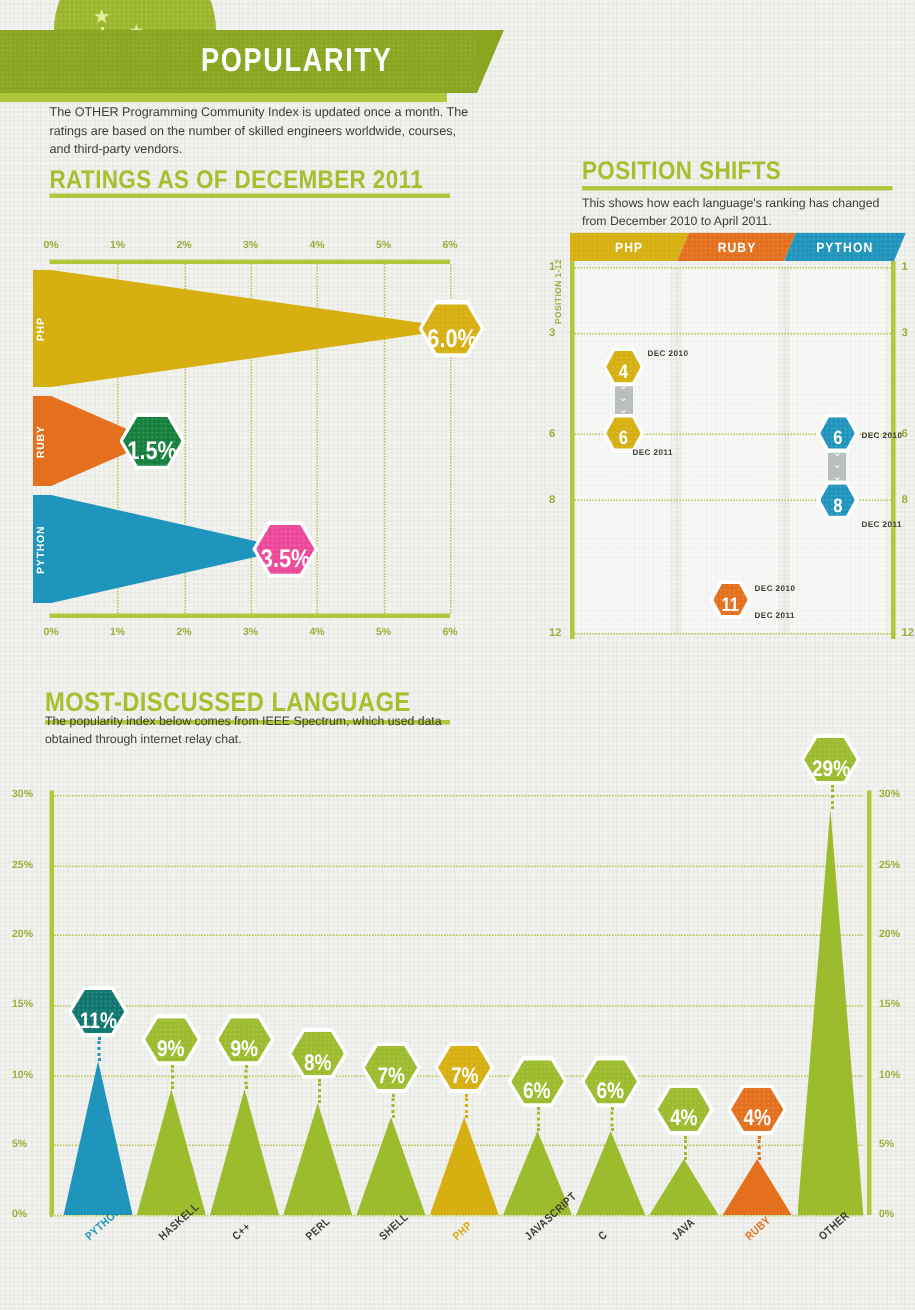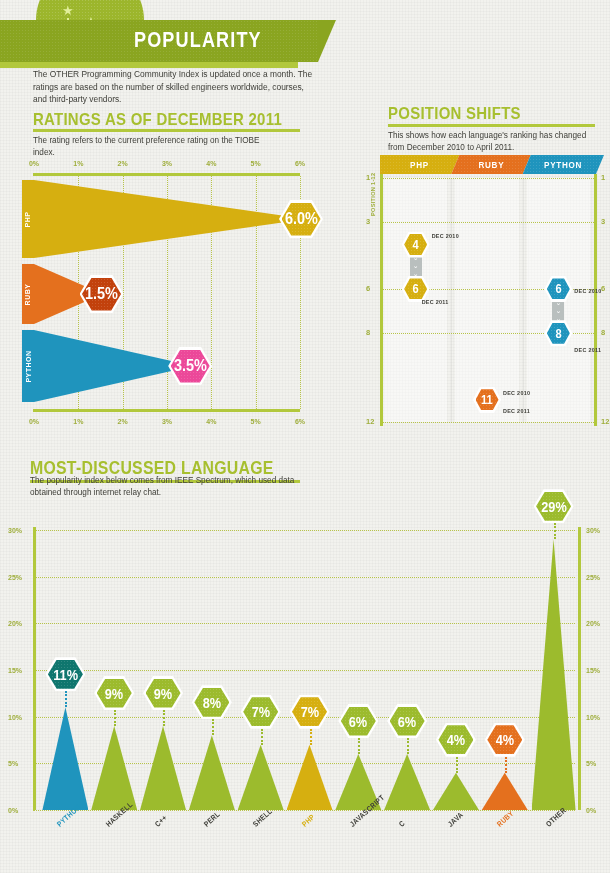--- a/index.html
+++ b/index.html
@@ -134,21 +134,21 @@
   .rt-wedge { position: absolute; left: 34px; }
   .hexwrap {
     position: absolute;
     background: #fff;
     clip-path: polygon(25% 0%, 75% 0%, 100% 50%, 75% 100%, 25% 100%, 0% 50%);
     display: flex; align-items: center; justify-content: center;
   }
   .hexinner {
     width: calc(100% - 5px); height: calc(100% - 5px);
     clip-path: polygon(25% 0%, 75% 0%, 100% 50%, 75% 100%, 25% 100%, 0% 50%);
-    display: flex; align-items: center; justify-content: center;
+    display: flex; align-items: flex-end; justify-content: center;
     color: #fff; font-weight: bold;
     font-family: "Liberation Sans Narrow", "Liberation Sans", sans-serif;
     position: relative;
   }
   .hexinner .dots {
     position: absolute; inset: 0;
     background-image: radial-gradient(rgba(255,255,255,0.14) 0.7px, transparent 0.8px);
     background-size: 3px 3px;
   }
   .hexinner span { position: relative; z-index: 1; transform: scaleX(0.85); }
@@ -243,21 +243,20 @@
   <div class="header-band">
     <div class="dots"></div>
   </div>
   <div class="header-band-tail"></div>
   <div class="header-underline"></div>
   <div class="header-title">POPULARITY</div>
   <div class="intro-left">The OTHER Programming Community Index is updated once a month. The ratings are based on the number of skilled engineers worldwide, courses, and third-party vendors.</div>
 
   <div class="sec-title" style="left:33px; top:110px;">RATINGS AS OF DECEMBER 2011</div>
   <div class="sec-rule" style="left:33px; top:129px; width:267px;"></div>
-  <div class="sec-sub" style="left:33px; top:135px; width:250px;">The rating refers to the current preference rating on the TIOBE index.</div>
   <div id="ratings-chart">
       <div class="rt-tick-label" style="left:34px; top:10px;">0%</div>
       <div class="rt-tick-label" style="left:34px; top:268px;">0%</div>
       <div class="rt-tick-label" style="left:78.33333333333333px; top:10px;">1%</div>
       <div class="rt-tick-label" style="left:78.33333333333333px; top:268px;">1%</div>
       <div class="rt-gridline" style="left:78.33333333333333px;"></div>
       <div class="rt-tick-label" style="left:122.66666666666666px; top:10px;">2%</div>
       <div class="rt-tick-label" style="left:122.66666666666666px; top:268px;">2%</div>
       <div class="rt-gridline" style="left:122.66666666666666px;"></div>
       <div class="rt-tick-label" style="left:167px; top:10px;">3%</div>
@@ -282,21 +281,21 @@
         <div class="hexinner" style="background:#d6af10;font-size:17px;">
           <div class="dots"></div>
           <span>6.0%</span>
         </div>
       </div>
       <div class="rt-catbar" style="top:114px; height:60px; background:#e4701e;">
         <span>RUBY</span>
       </div>
       <div class="rt-wedge" style="top:114px; width:66.5px; height:60px; background:#e4701e;clip-path: polygon(0 0, 100% 29px, 100% 31px, 0 100%);"></div>
       <div class="hexwrap" style="width: 44px; height: 38px; left: 79.5px; top: 125px;">
-        <div class="hexinner" style="background:#c2410c;font-size:17px;">
+        <div class="hexinner" style="background:#15803d;font-size:17px;">
           <div class="dots"></div>
           <span>1.5%</span>
         </div>
       </div>
       <div class="rt-catbar" style="top:180px; height:72px; background:#1f94bd;">
         <span>PYTHON</span>
       </div>
       <div class="rt-wedge" style="top:180px; width:155.16666666666669px; height:72px; background:#1f94bd;clip-path: polygon(0 0, 100% 35px, 100% 37px, 0 100%);"></div>
       <div class="hexwrap" style="width: 44px; height: 38px; left: 168.167px; top: 197px;">
         <div class="hexinner" style="background:#ec4899;font-size:17px;">

